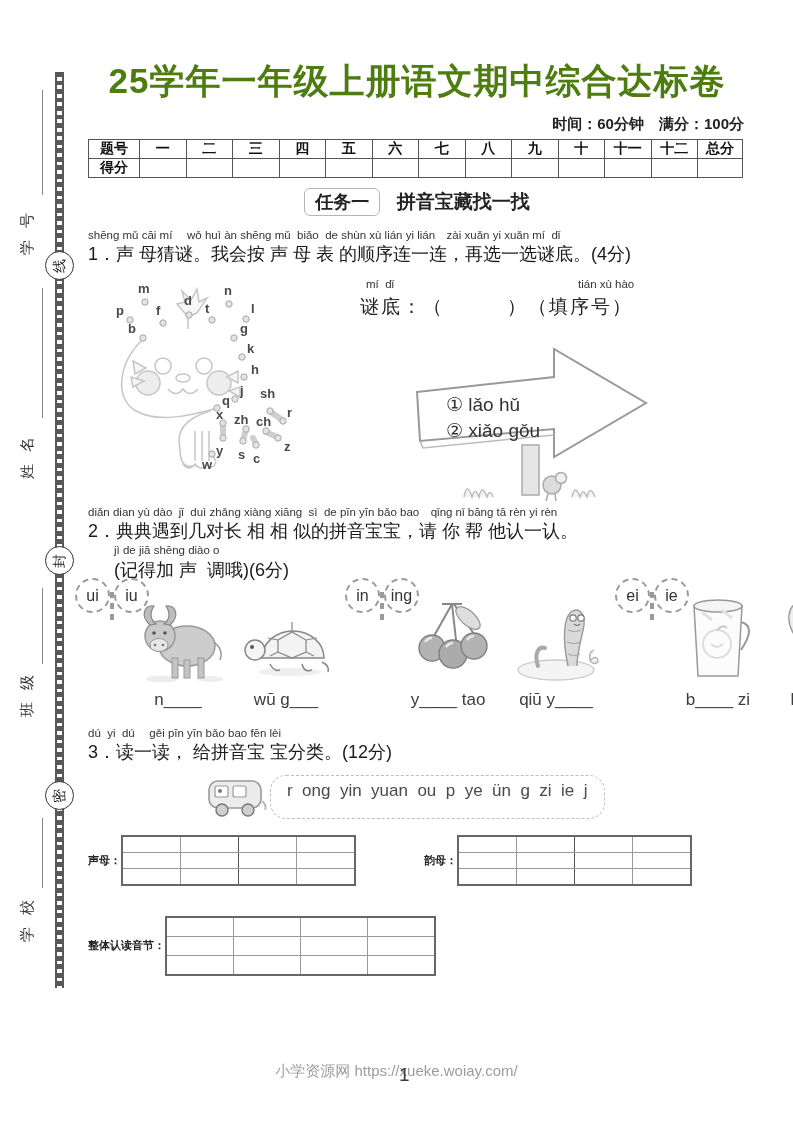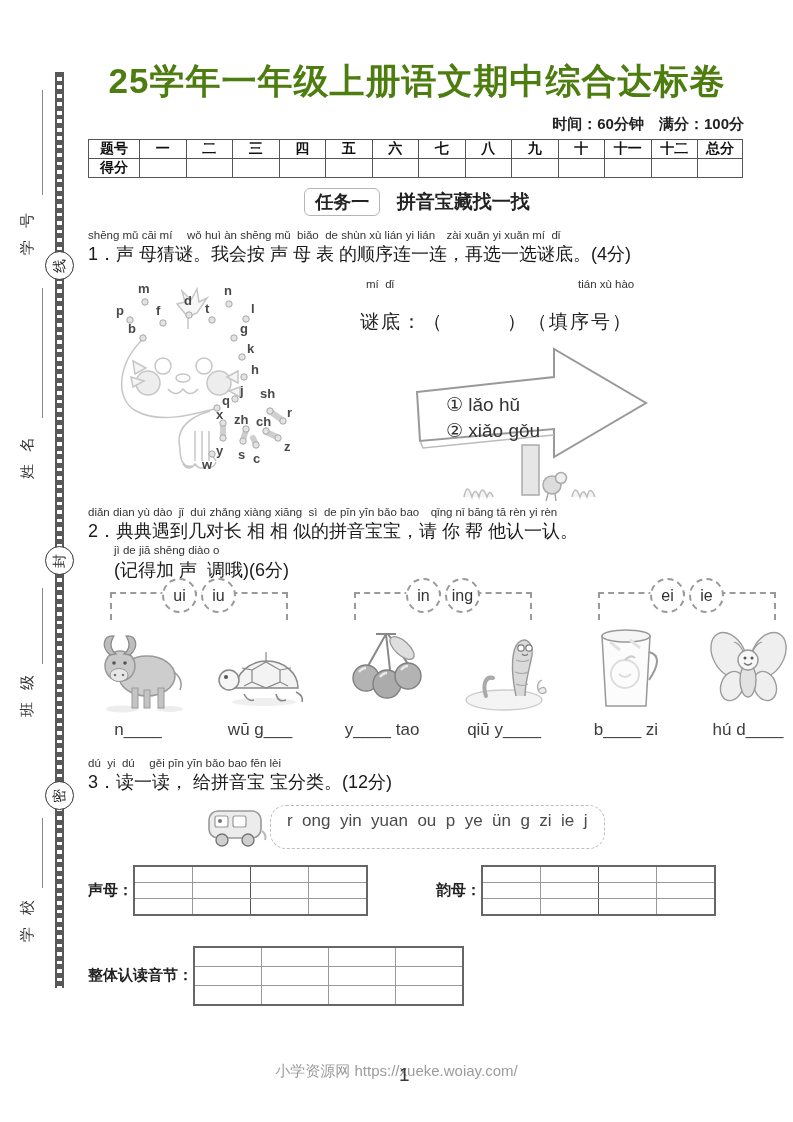--- a/index.html
+++ b/index.html
@@ -32,42 +32,42 @@
   .qt{font-size:18px;color:#1a1a1a;white-space:pre-wrap;line-height:1.35;}
   .q1head{margin-top:12px;}
   
   .q1body{display:flex;margin-top:4px;}
   .cat-fig{position:relative;width:258px;height:222px;flex:0 0 auto;}
   .cl{position:absolute;font-weight:600;font-size:13px;color:#4a4a4a;}
   .q1right{margin-left:14px;width:385px;}
   .riddle{position:relative;height:52px;margin-top:6px;}
   .riddle .py1{position:absolute;left:6px;top:0;}
   .riddle .py2{position:absolute;left:218px;top:0;}
-  .riddle .rtext{position:absolute;left:0;top:32px;font-size:19px;letter-spacing:2px;white-space:pre-wrap;}
+  .riddle .rtext{position:absolute;left:0;top:17px;font-size:19px;letter-spacing:2px;white-space:pre-wrap;}
   .signwrap{position:relative;margin:6px 0 0 42px;width:272px;height:168px;}
   
   .q2head{margin-top:2px;}
   .q2note{margin-left:26px;}
   .groups{display:flex;margin-top:10px;margin-left:4px;gap:30px;}
-  .group{display:flex;flex-direction:column;}
+  .group{display:flex;flex-direction:row;}
   .bracket{position:relative;height:26px;margin:0 18px 2px 18px;
            border-top:2px dashed #9a9a9a;border-left:2px dashed #9a9a9a;border-right:2px dashed #9a9a9a;}
   .vpair{position:absolute;top:-16px;left:50%;transform:translateX(-50%);display:flex;gap:4px;background:transparent;}
   .vc{width:31px;height:31px;border:2px dashed #9a9a9a;border-radius:50%;background:#fff;
       display:flex;align-items:center;justify-content:center;font-size:16px;color:#333;}
-  .pics{display:flex;gap:30px;align-items:flex-end;}
+  .pics{display:flex;gap:16px;align-items:flex-end;}
   .item{display:flex;flex-direction:column;align-items:center;width:92px;}
   .ans{font-size:17px;color:#3d3d3d;margin-top:6px;white-space:pre-wrap;}
   
   .q3head{margin-top:16px;}
   .busrow{display:flex;margin:10px 0 0 118px;}
   .pill{border:1.5px dashed #bdbdbd;border-radius:16px;padding:5px 16px;font-size:17px;color:#4a4a4a;
         white-space:pre-wrap;margin-left:2px;}
   .catrow{display:flex;align-items:center;margin-top:16px;}
-  .catlab{font-size:15px;color:#222;font-family:"Liberation Serif","DejaVu Serif",serif;font-weight:700;}
+  .catlab{font-size:11px;color:#222;font-family:"Liberation Serif","DejaVu Serif",serif;font-weight:700;}
   table.fourline{border-collapse:collapse;}
   table.fourline td{border:1px solid #999;padding:0;}
   table.fourline{border:2px solid #666;}
   table.fourline td.mid{border-right:1.5px solid #555;}
   .g1 td{width:57px;height:15px;}
   .g3 td{width:66px;height:18px;}
   .spacer{width:68px;}
   .row3{margin-top:30px;}
   
   .footer{position:absolute;left:0;right:0;top:1062px;text-align:center;font-size:15px;color:#9c9c9c;}

